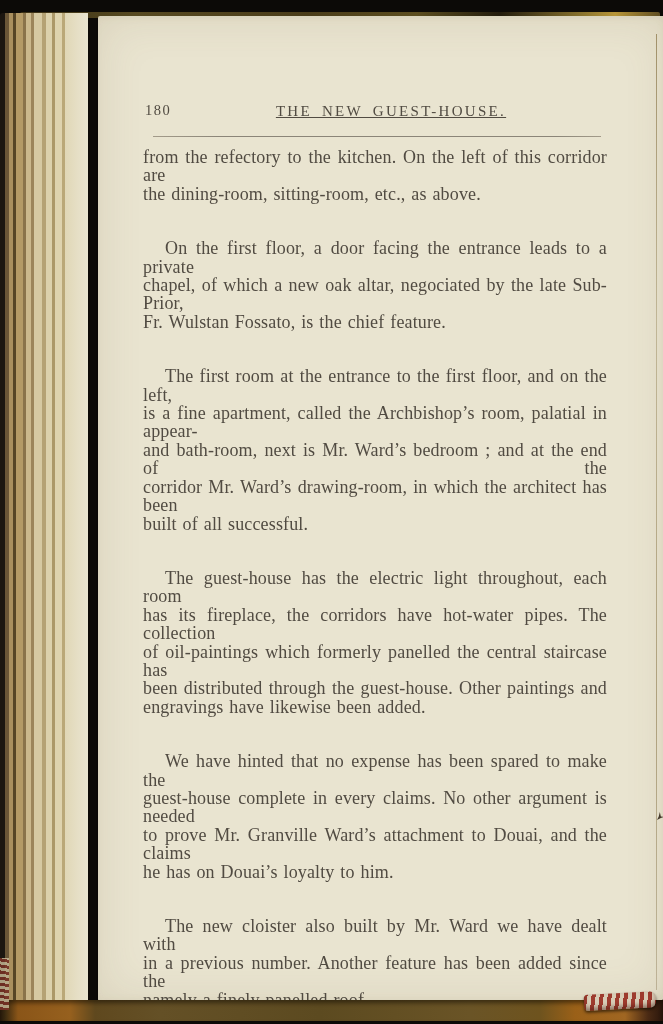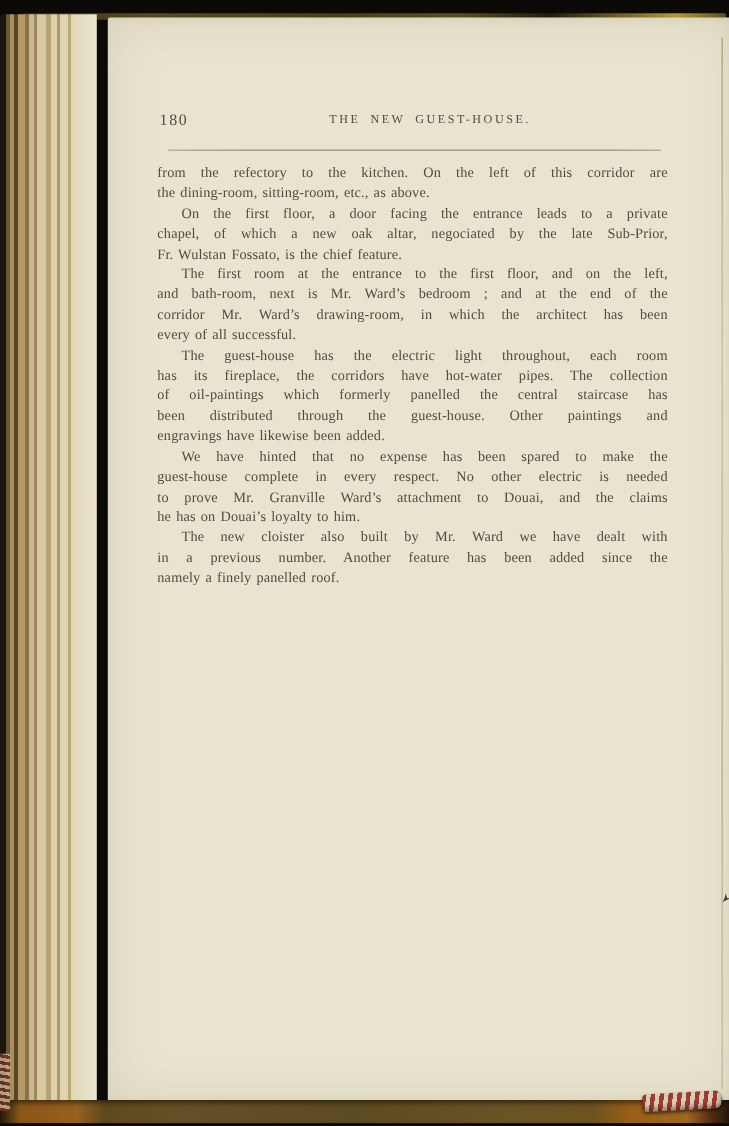--- a/index.html
+++ b/index.html
@@ -131,47 +131,48 @@
     position: absolute;
     left: 2px; top: 0;
     font-size: 14.5px;
     letter-spacing: 1.5px;
     font-variant-numeric: oldstyle-nums;
   }
   .running-title {
     position: absolute;
     left: 30px; right: 0; top: 1px;
     text-align: center;
-    font-size: 11px;
+    font-size: 15px;
     letter-spacing: 2.3px;
     word-spacing: 4px;
+    text-decoration: underline;
   }
   .header-rule {
     position: absolute;
     left: 55px; top: 120px;
     width: 448px; height: 1px;
     background: linear-gradient(90deg, #a39b8a, var(--rule, #8b8578) 15%, var(--rule, #8b8578) 90%, #a39b8a);
   }
   .page-body {
     position: absolute;
     left: 45px; top: 132px;
     width: 464px;
   }
   .para { margin: 0; }
   .line {
-    font-size: 13px;
+    font-size: 18px;
     line-height: 18.4px;
     letter-spacing: 0.15px;
     word-spacing: 1.2px;
     text-align: justify;
     text-align-last: justify;
     white-space: normal;
   }
   .line.last { text-align-last: left; }
-  .para.indent .line:first-child { text-indent: 22px; }
+  .para.indent .line:first-child { text-indent: 22px; margin-top: 36px; }
 </style>
 </head>
 <body>
 
 <div class="scene">
 
   <div class="top-cover-band"></div>
   <div class="endband-top"></div>
   <div class="left-edges"></div>
 
@@ -186,34 +187,35 @@
           <div class="line">from the refectory to the kitchen.  On the left of this corridor are</div>
           <div class="line last">the dining-room, sitting-room, etc., as above.</div>
         </div>
         <div class="para indent">
           <div class="line">On the first floor, a door facing the entrance leads to a private</div>
           <div class="line">chapel, of which a new oak altar, negociated by the late Sub-Prior,</div>
           <div class="line last">Fr. Wulstan Fossato, is the chief feature.</div>
         </div>
         <div class="para indent">
           <div class="line">The first room at the entrance to the first floor, and on the left,</div>
+          <div class="line">is a fine apartment, called the Archbishop’s room, palatial in appear-</div>
           <div class="line">and bath-room, next is Mr. Ward’s bedroom ; and at the end of the</div>
           <div class="line">corridor Mr. Ward’s drawing-room, in which the architect has been</div>
-          <div class="line last">every of all successful.</div>
+          <div class="line last">built of all successful.</div>
         </div>
         <div class="para indent">
           <div class="line">The guest-house has the electric light throughout, each room</div>
           <div class="line">has its fireplace, the corridors have hot-water pipes.  The collection</div>
           <div class="line">of oil-paintings which formerly panelled the central staircase has</div>
           <div class="line">been distributed through the guest-house.  Other paintings and</div>
           <div class="line last">engravings have likewise been added.</div>
         </div>
         <div class="para indent">
           <div class="line">We have hinted that no expense has been spared to make the</div>
-          <div class="line">guest-house complete in every respect.  No other electric is needed</div>
+          <div class="line">guest-house complete in every claims.  No other argument is needed</div>
           <div class="line">to prove Mr. Granville Ward’s attachment to Douai, and the claims</div>
           <div class="line last">he has on Douai’s loyalty to him.</div>
         </div>
         <div class="para indent">
           <div class="line">The new cloister also built by Mr. Ward we have dealt with</div>
           <div class="line">in a previous number.  Another feature has been added since the</div>
           <div class="line last">namely a finely panelled roof.</div>
         </div>
       </div>
     <div class="page-right-crease"></div>

